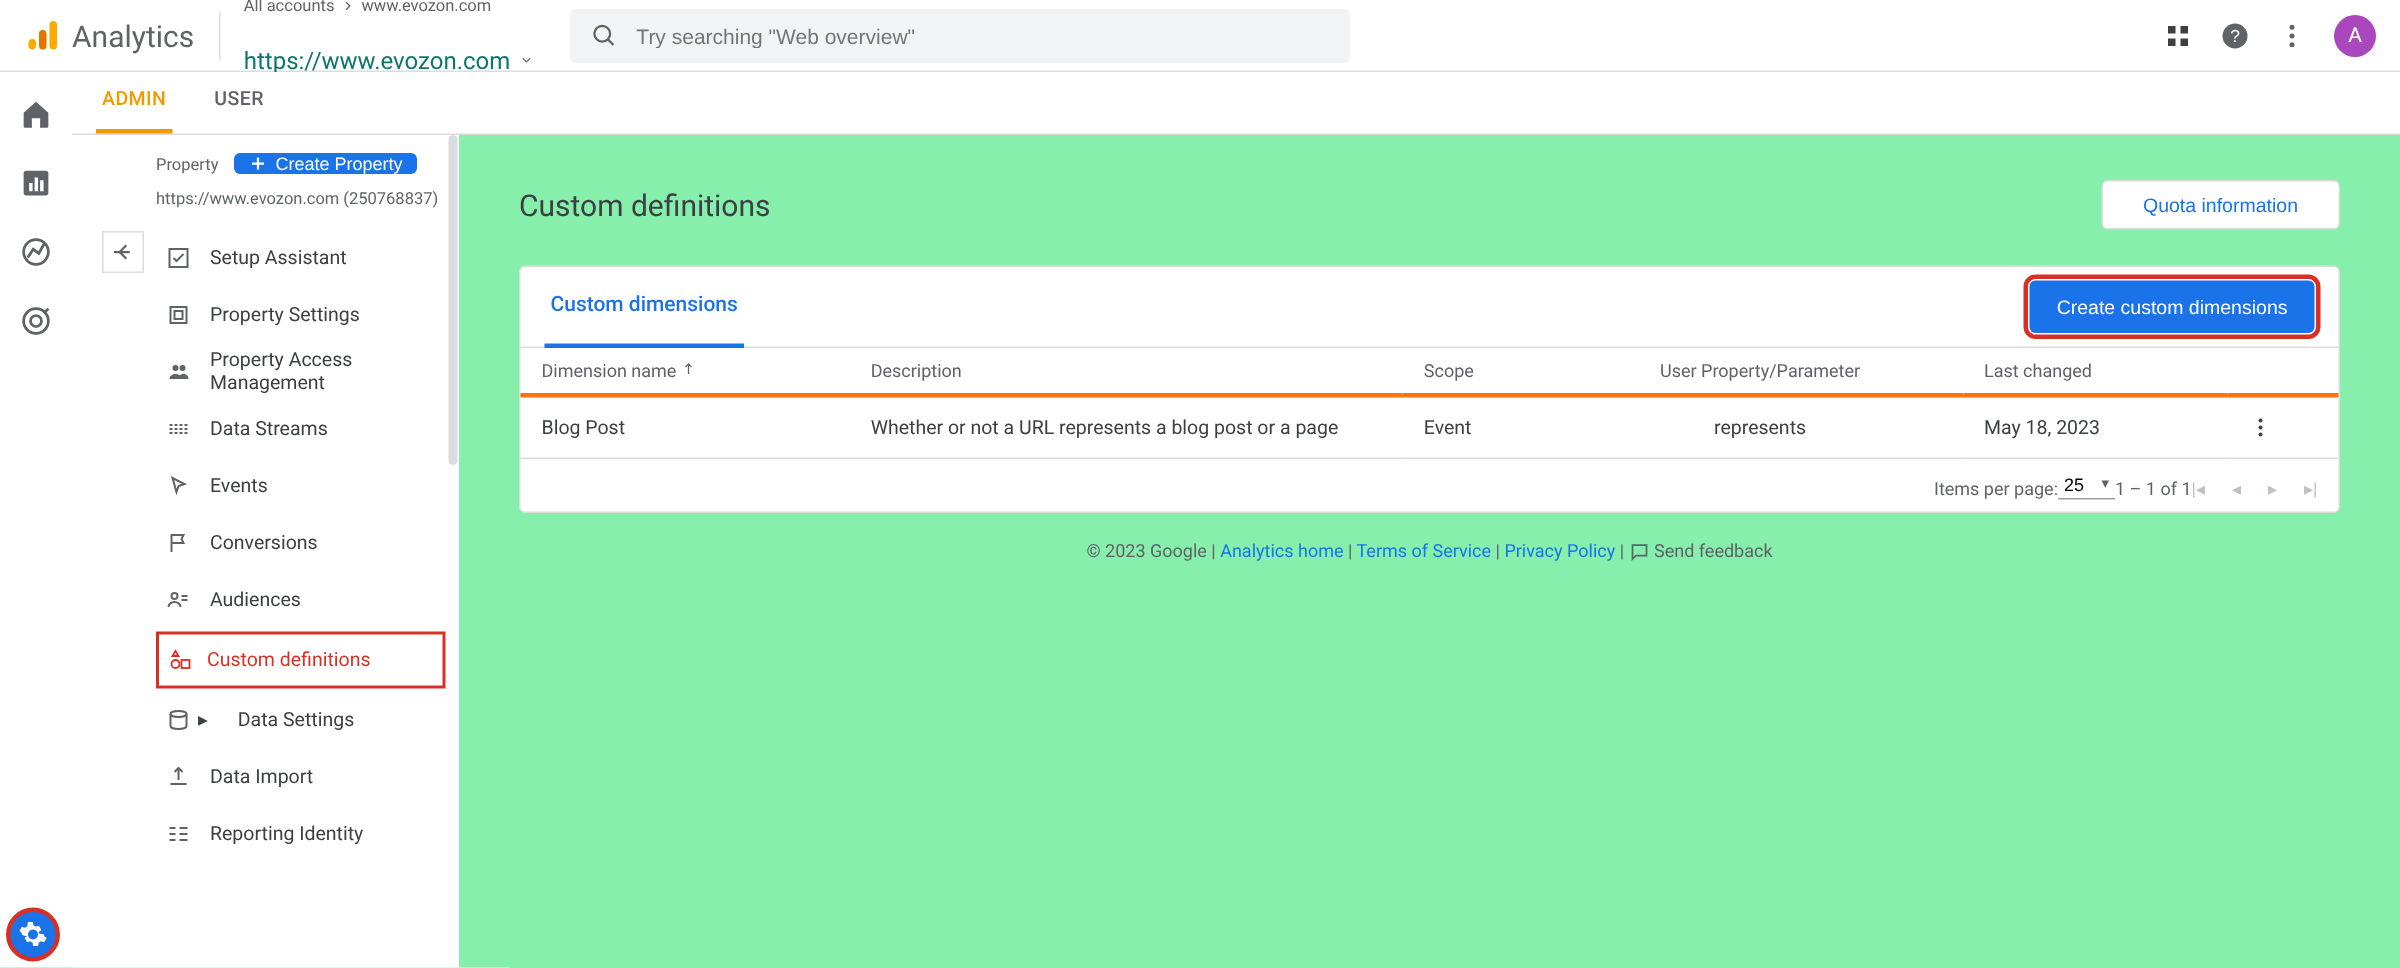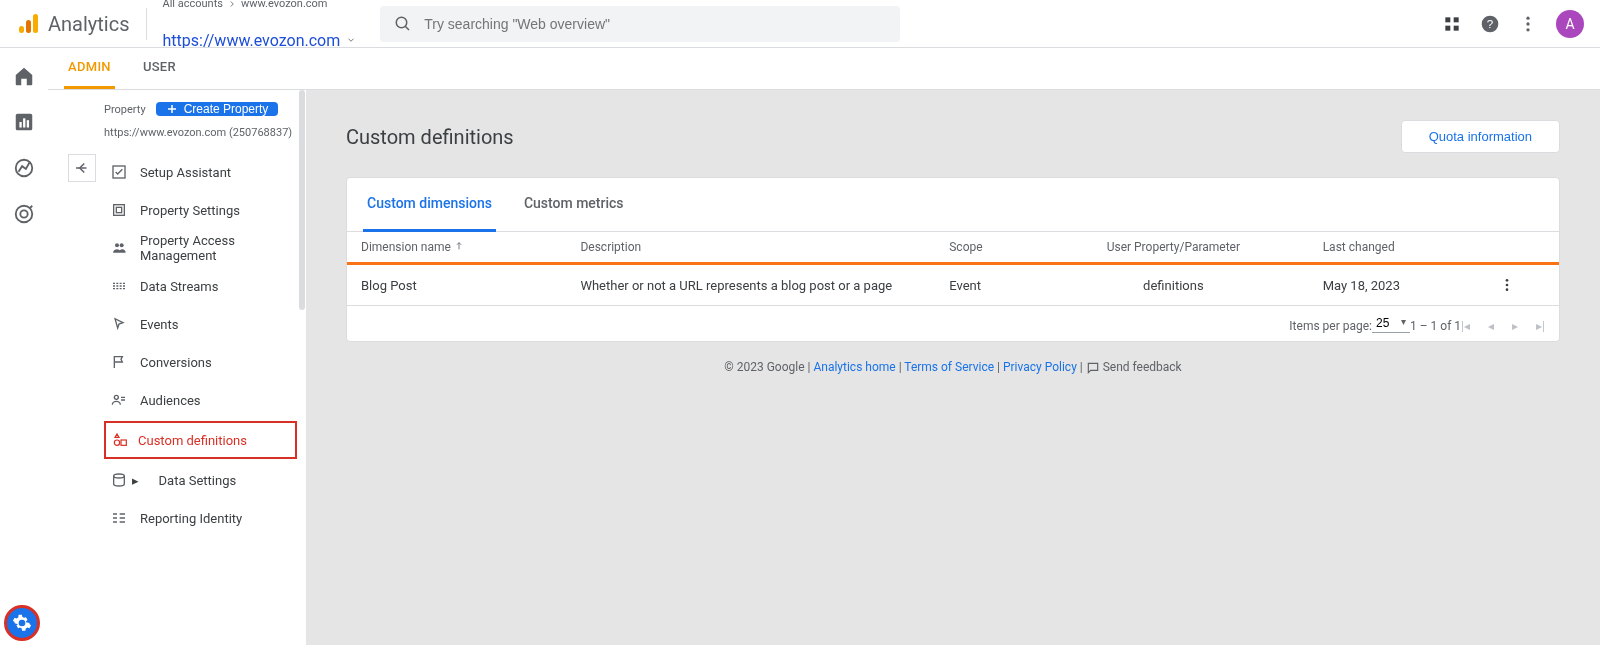--- a/index.html
+++ b/index.html
@@ -6,38 +6,38 @@
 body { font-family: 'Google Sans', Roboto, Arial, sans-serif; font-size: 13px; color: #3c4043; background: #fff; overflow: hidden; }
 
 
 .header { display: flex; align-items: center; height: 48px; border-bottom: 1px solid #dadce0; padding: 0 16px; }
 .logo-block { display: flex; align-items: center; gap: 8px; }
 .ga-logo { width: 24px; height: 24px; }
 .brand { font-size: 20px; color: #5f6368; font-weight: 400; }
 .divider-v { width: 1px; height: 32px; background: #dadce0; margin: 0 16px; }
 .account-block { display: flex; flex-direction: column; line-height: 1.2; }
 .account-path { font-size: 11px; color: #5f6368; display: flex; align-items: center; gap: 4px; }
-.property-line { display: flex; align-items: center; gap: 6px; font-size: 16px; color: #1d4ed8; margin-top: 20px; }
+.property-line { display: flex; align-items: center; gap: 6px; font-size: 16px; color: #0f766e; margin-top: 20px; }
 .search-bar { display: flex; align-items: center; margin-left: 24px; background: #f1f3f4; border-radius: 4px; height: 36px; width: 520px; padding: 0 14px; gap: 12px; color: #5f6368; }
 .search-bar input { border: none; background: transparent; flex: 1; font-size: 14px; outline: none; color: #3c4043; }
 .header-right { margin-left: auto; display: flex; align-items: center; gap: 18px; }
 .avatar { width: 28px; height: 28px; border-radius: 50%; background: #ab47bc; color: #fff; display: flex; align-items: center; justify-content: center; font-size: 14px; }
 
 
 .rail { position: absolute; left: 0; top: 48px; bottom: 0; width: 48px; display: flex; flex-direction: column; align-items: center; padding-top: 16px; gap: 22px; border-right: 1px solid transparent; }
 .rail-icon { width: 24px; height: 24px; color: #5f6368; display: flex; align-items: center; justify-content: center; cursor: pointer; }
 .settings-btn { position: absolute; left: 4px; bottom: 4px; width: 36px; height: 36px; border-radius: 50%; background: #1a73e8; display: flex; align-items: center; justify-content: center; border: 3px solid #d93025; }
 
 
 .content { position: absolute; left: 48px; right: 0; top: 48px; bottom: 0; background: #fff; }
 .tab-strip { display: flex; padding: 0 16px; border-bottom: 1px solid #dadce0; height: 42px; gap: 24px; align-items: flex-end; }
 .tab-item { height: 42px; display: flex; align-items: center; font-size: 13px; font-weight: 500; color: #5f6368; letter-spacing: .3px; border-bottom: 3px solid transparent; cursor: pointer; padding: 0 4px; }
 .tab-item.active { color: #f29900; border-bottom-color: #f29900; }
 
-.page-body { display: flex; height: calc(100% - 42px); background: #e5e5e5; }
+.page-body { display: flex; height: calc(100% - 42px); background: #86efac; }
 
 
 .sidebar { width: 258px; background: #fff; border-right: 1px solid transparent; position: relative; padding: 8px 0; }
 .sidebar-scroll { position: absolute; right: 0; top: 0; width: 6px; height: 220px; background: #dadce0; border-radius: 3px; }
 .side-head { display: flex; align-items: center; padding: 4px 10px 8px 56px; gap: 10px; }
 .side-head-label { font-size: 11px; color: #5f6368; }
 .create-btn { background: #1a73e8; color: #fff; border: none; border-radius: 4px; font-size: 12px; font-weight: 500; padding: 0 10px; display: flex; align-items: center; gap: 6px; cursor: pointer; }
 .prop-line { font-size: 11px; color: #5f6368; padding: 2px 10px 10px 56px; }
 .back-btn { position: absolute; left: 20px; top: 64px; width: 28px; height: 28px; border: 1px solid #dadce0; background: #fff; display: flex; align-items: center; justify-content: center; cursor: pointer; }
 .nav-list { margin-top: 4px; }
@@ -268,58 +268,66 @@
                 <ellipse cx="12" cy="6" rx="8" ry="3" stroke="#5f6368" stroke-width="2" fill="none"></ellipse>
                 <path d="M4 6v12c0 1.7 3.6 3 8 3s8-1.3 8-3V6" stroke="#5f6368" stroke-width="2" fill="none"></path>
               </svg>
             </span>
             <span style="margin-left:28px">▸</span>
             <span style="margin-left:6px">Data Settings</span>
           </div>
         <div class="nav-item">
             <span class="nic">
               <svg width="16" height="16" viewBox="0 0 24 24">
+                <path d="M12 3v12M8 7l4-4 4 4M4 19h16" stroke="#5f6368" stroke-width="2" fill="none"></path>
+              </svg>
+            </span>
+            <span class="txt">Data Import</span>
+          </div>
+        <div class="nav-item">
+            <span class="nic">
+              <svg width="16" height="16" viewBox="0 0 24 24">
                 <path d="M3 6h6M3 12h6M3 18h6M13 6h8M13 12h8M13 18h8" stroke="#5f6368" stroke-width="2"></path>
               </svg>
             </span>
             <span class="txt">Reporting Identity</span>
           </div>
       </div>
     </div>
 
     <div class="main">
       <div class="page-header">
         <div class="page-title">Custom definitions</div>
         <button class="quota-btn">Quota information</button>
       </div>
       <div class="card">
         <div class="card-tabs">
           <div class="ctab active">Custom dimensions</div>
-          <div class="ctab">Custom metrics</div>
           <div class="spacer"></div>
+          <button class="create-dim">Create custom dimensions</button>
         </div>
         <table>
           <thead>
             <tr>
               <th><span>Dimension name</span> <svg style="display:inline" width="10" height="10" viewBox="0 0 24 24">
                     <path d="M12 20V4M7 9l5-5 5 5" stroke="#5f6368" stroke-width="2" fill="none"></path>
                   </svg></th>
               <th>Description</th>
               <th>Scope</th>
               <th style="text-align:center">User Property/Parameter</th>
               <th>Last changed</th>
               <th></th>
             </tr>
           </thead>
           <tbody>
             <tr>
               <td>Blog Post</td>
               <td style="max-width:220px">Whether or not a URL represents a blog post or a page</td>
               <td>Event</td>
-              <td style="text-align:center">definitions</td>
+              <td style="text-align:center">represents</td>
               <td>May 18, 2023</td>
               <td class="row-action">
                   <svg width="16" height="16" viewBox="0 0 24 24">
                     <circle cx="12" cy="5" r="2" fill="#3c4043"></circle>
                     <circle cx="12" cy="12" r="2" fill="#3c4043"></circle>
                     <circle cx="12" cy="19" r="2" fill="#3c4043"></circle>
                   </svg>
                 </td>
             </tr>
           </tbody>

